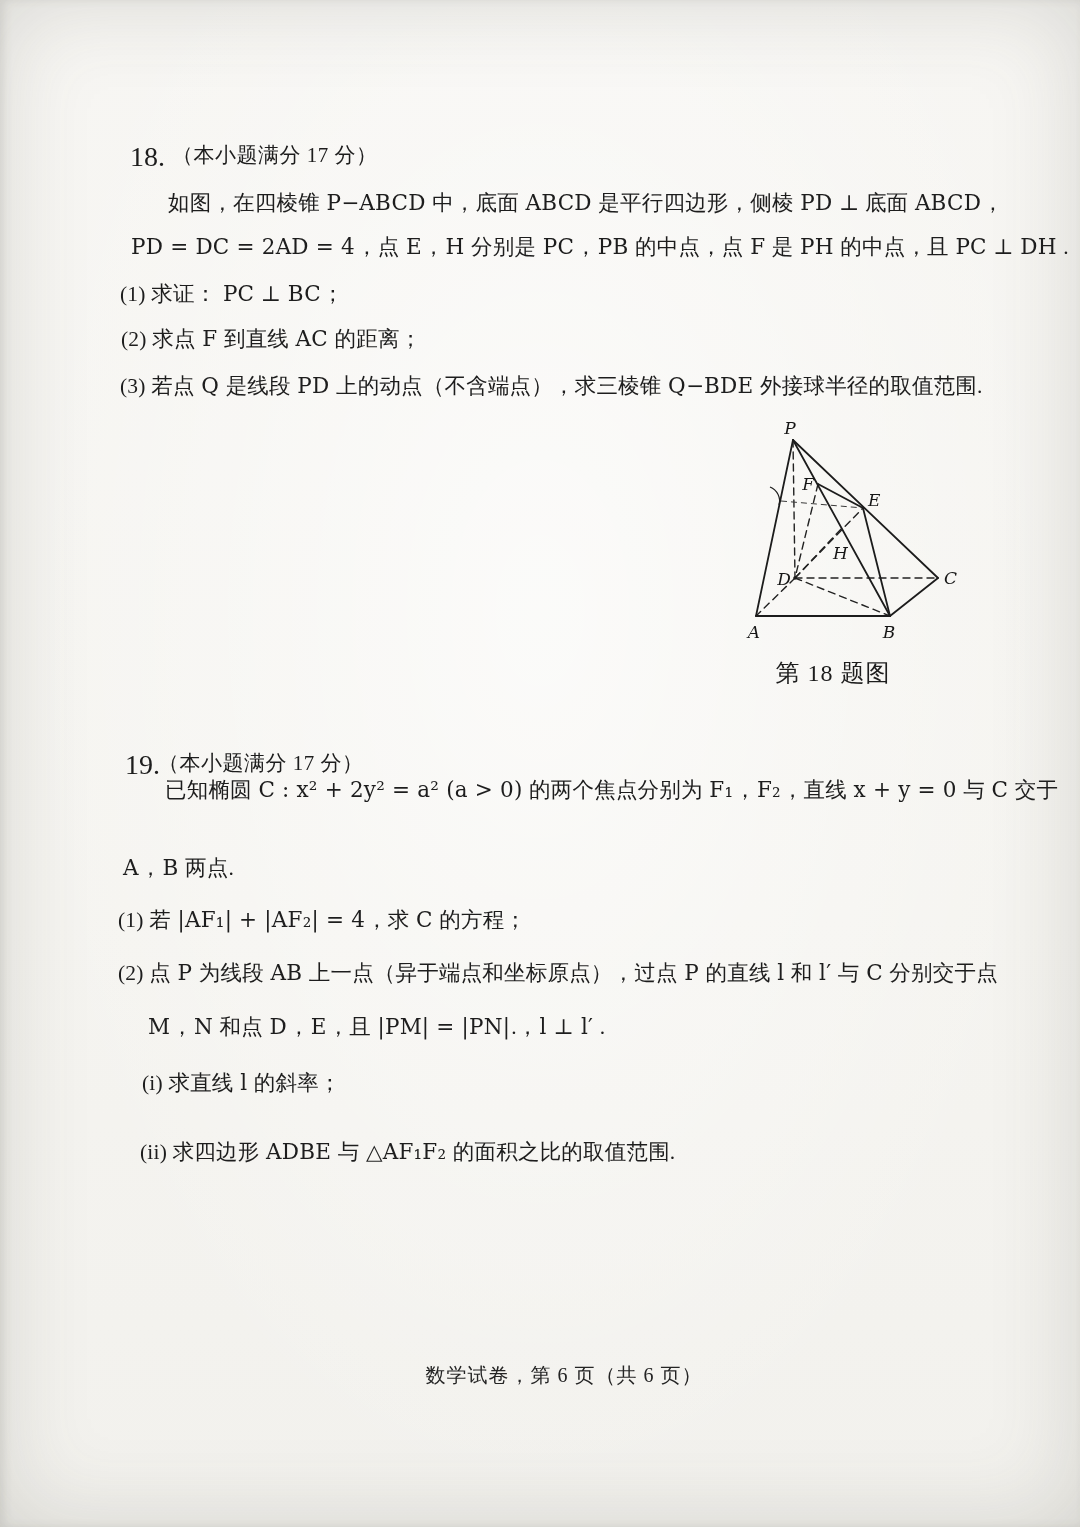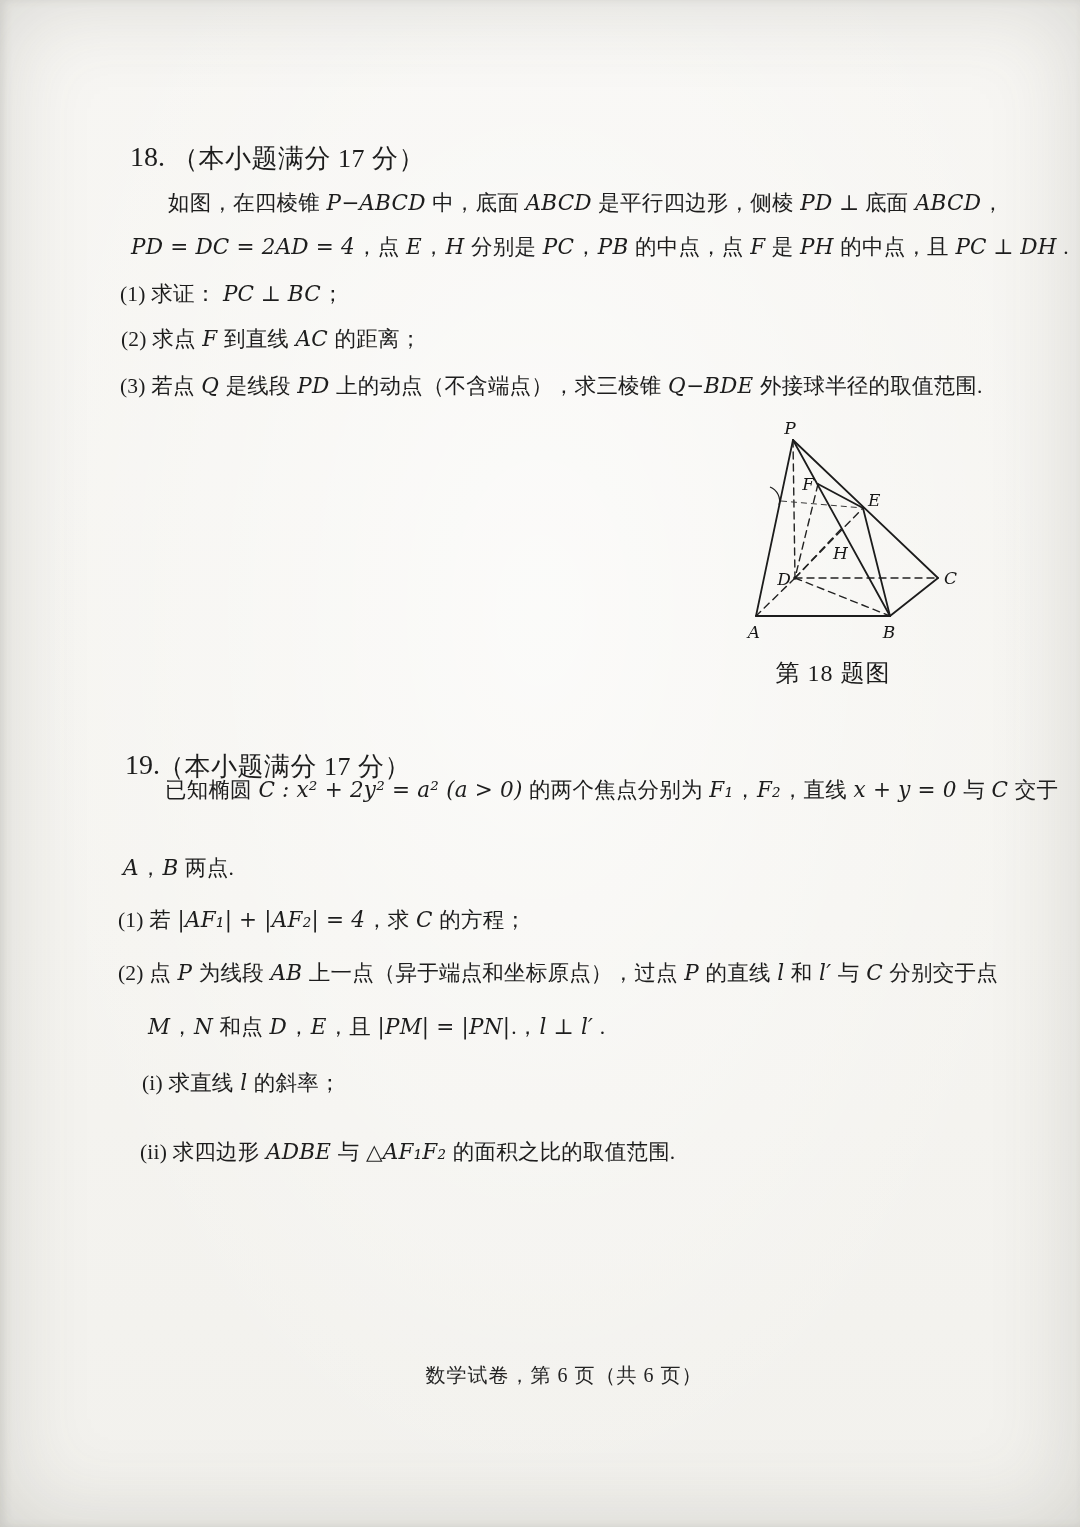--- a/index.html
+++ b/index.html
@@ -18,27 +18,26 @@
     box-shadow: inset 0 0 90px rgba(80,75,65,0.18), inset 4px 0 10px rgba(60,55,50,0.10);
   }
   .line {
     position:absolute;
     font-size:21.5px;
     line-height:30px;
     white-space:nowrap;
     letter-spacing:0.2px;
   }
   .math {
-    font-style:italic;
     font-family:"DejaVu Serif","Liberation Serif",serif;
     padding:0 1px;
   }
   .cn { font-style:normal; }
   .heading-number { position:absolute; font-size:28px; }
-  .heading-title  { position:absolute; font-size:26px; letter-spacing:0.5px; }
+  .heading-title  { position:absolute; font-size:21px; letter-spacing:0.5px; }
   .figure-wrap { position:absolute; left:720px; top:418px; width:265px; height:245px; }
   .figure-caption {
     position:absolute; left:720px; top:657px; width:226px;
     text-align:center; font-size:24px; letter-spacing:1px;
   }
   .footer {
     position:absolute; left:0; top:1362px; width:100%;
     text-align:center; font-size:20px; letter-spacing:1px;
     padding-left:48px; box-sizing:border-box;
     color:#242424;

